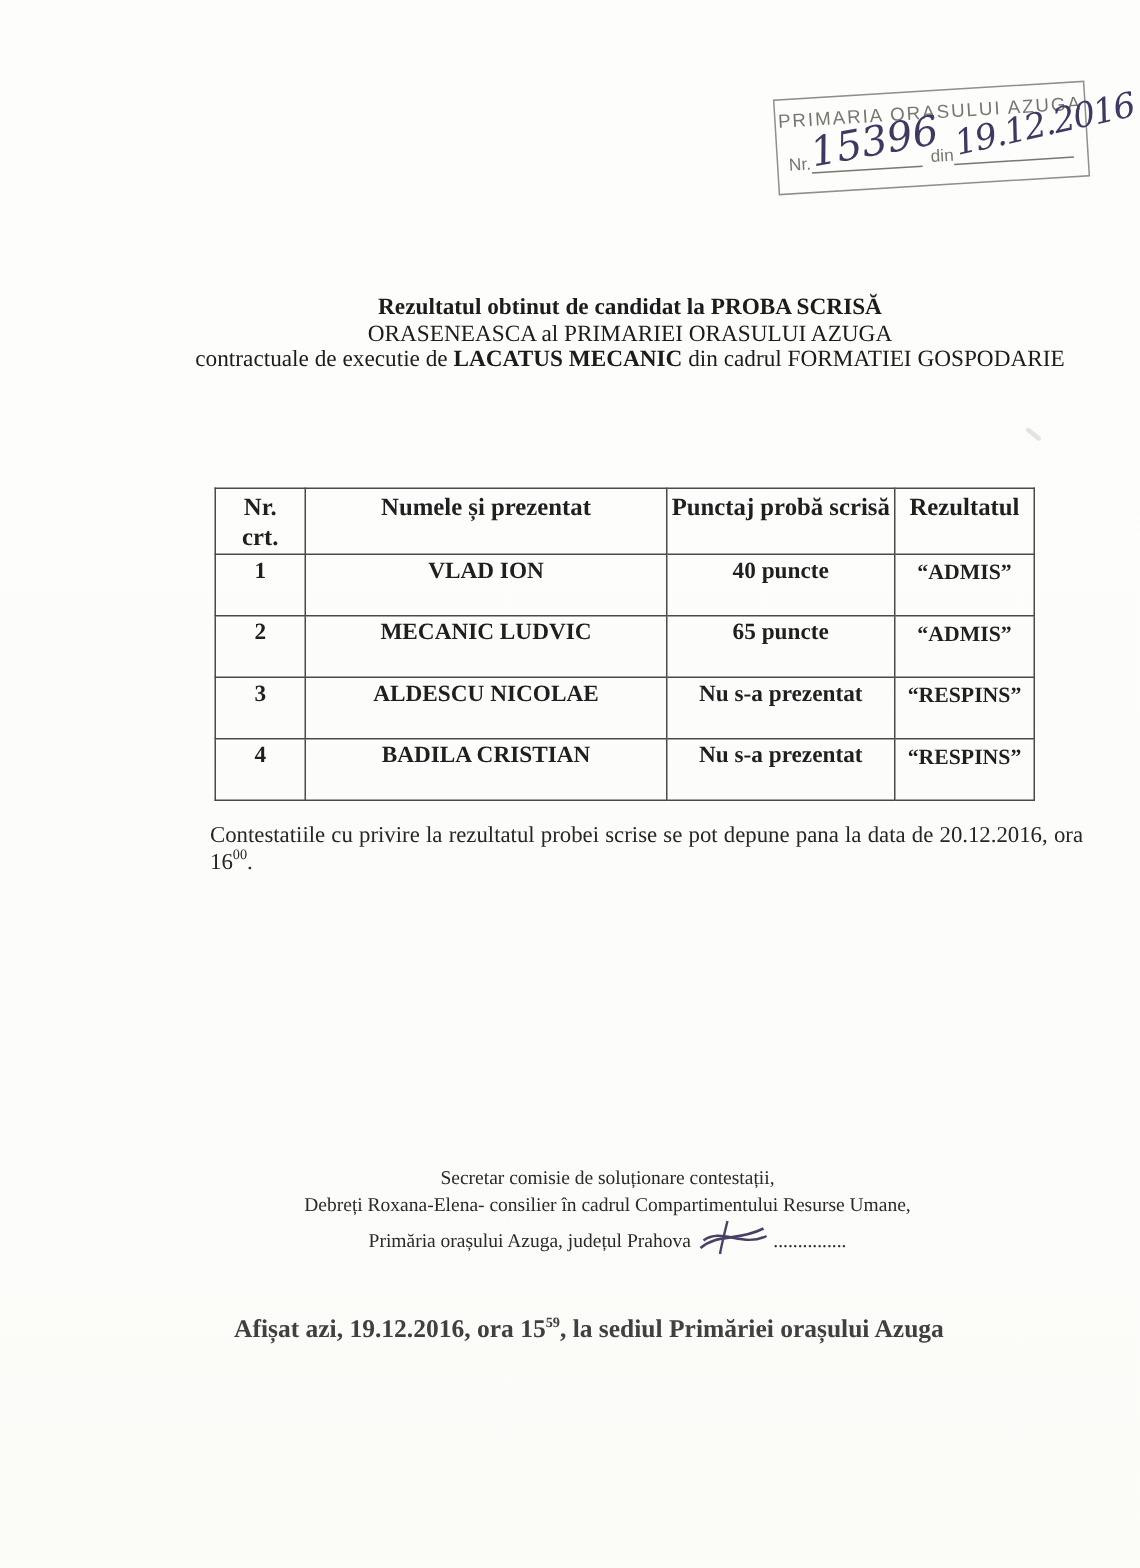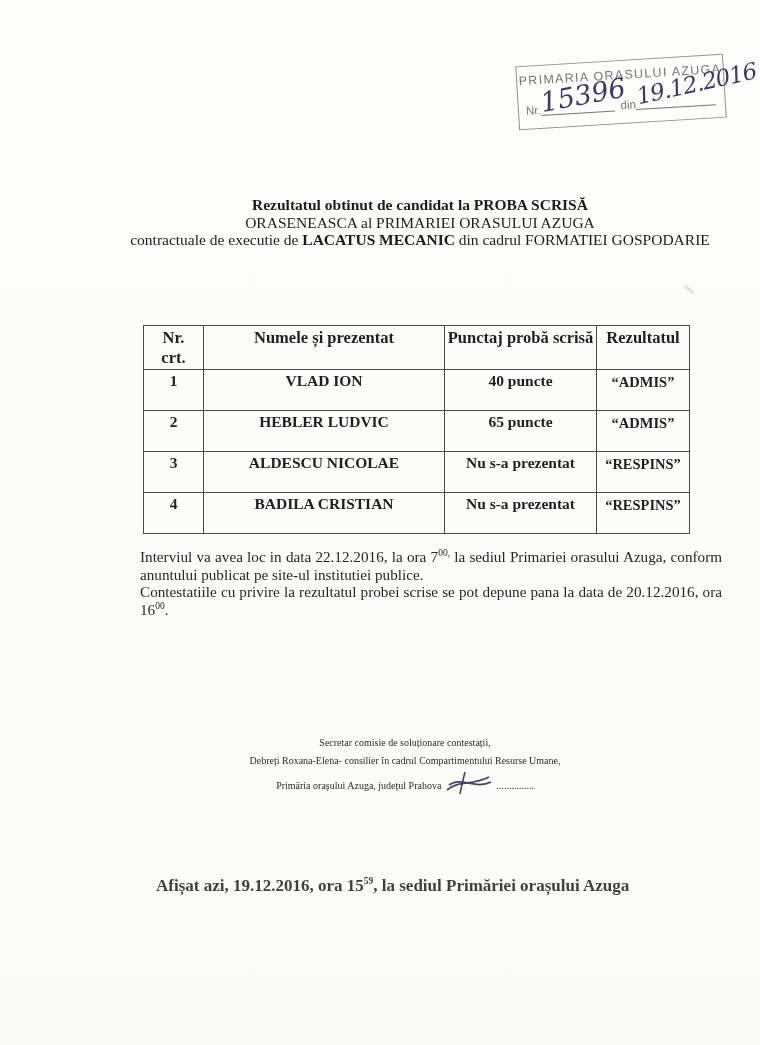--- a/index.html
+++ b/index.html
@@ -55,22 +55,22 @@
   td.num,td.name,td.score{font-weight:bold;font-size:15.5px;}
   td.result{font-size:14.5px;padding-top:4px;font-weight:bold;}
 
   
   .body-text{left:140px;top:548px;width:582px;font-size:15.2px;
     line-height:17.5px;text-align:justify;color:#262626;}
   .body-text p{margin:0;}
   sup{font-size:9.5px;line-height:0;vertical-align:super;}
 
   
-  .sig-block{left:55px;top:734px;width:700px;text-align:center;
-    font-size:10px;line-height:17.8px;color:#2a2a2a;}
+  .sig-block{left:55px;top:776px;width:700px;text-align:center;
+    font-size:13px;line-height:17.8px;color:#2a2a2a;}
   .flourish{display:inline-block;vertical-align:-7px;margin:0 1px 0 4px;}
 
   
   .footer{left:156px;top:876px;font-size:17px;font-weight:bold;color:#404040;white-space:nowrap;}
 </style>
 </head>
 <body>
 
 <div class="abs stamp">
   <div class="stamp-org">PRIMARIA ORASULUI AZUGA</div>
@@ -109,42 +109,41 @@
       <th>Rezultatul</th>
     </tr>
     <tr class="data">
       <td class="num">1</td>
       <td class="name">VLAD ION</td>
       <td class="score">40 puncte</td>
       <td class="result">“ADMIS”</td>
     </tr>
     <tr class="data">
       <td class="num">2</td>
-      <td class="name">HEBLER LUDVIC</td>
+      <td class="name">MECANIC LUDVIC</td>
       <td class="score">65 puncte</td>
       <td class="result">“ADMIS”</td>
     </tr>
     <tr class="data">
       <td class="num">3</td>
       <td class="name">ALDESCU NICOLAE</td>
       <td class="score">Nu s-a prezentat</td>
       <td class="result">“RESPINS”</td>
     </tr>
     <tr class="data">
       <td class="num">4</td>
       <td class="name">BADILA CRISTIAN</td>
       <td class="score">Nu s-a prezentat</td>
       <td class="result">“RESPINS”</td>
     </tr>
   </tbody>
     </table>
 </div>
 
 <div class="abs body-text">
-  <p><span>Interviul  va  avea  loc  in  data  22.12.2016,  la  ora  7</span><sup>00,</sup><span> la sediul Primariei orasului Azuga, conform anuntului publicat pe site-ul institutiei publice.</span></p>
   <p><span>Contestatiile cu privire la rezultatul probei scrise se pot depune pana la data de 20.12.2016, ora 16</span><sup>00</sup><span>.</span></p>
 </div>
 
 <div class="abs sig-block">
   <div>Secretar comisie de soluționare contestații,</div>
   <div>Debreți Roxana-Elena- consilier în cadrul Compartimentului Resurse Umane,</div>
   <div>
     <span>Primăria orașului Azuga, județul Prahova</span><span class="flourish"><svg width="50" height="26" viewBox="0 0 50 26">
           <path d="M2 20 C14 10, 26 16, 44 7" stroke="#4a4066" stroke-width="1.8" fill="none"></path>
           <path d="M4 15 C16 6, 30 20, 46 12" stroke="#4a4066" stroke-width="1.6" fill="none"></path>

